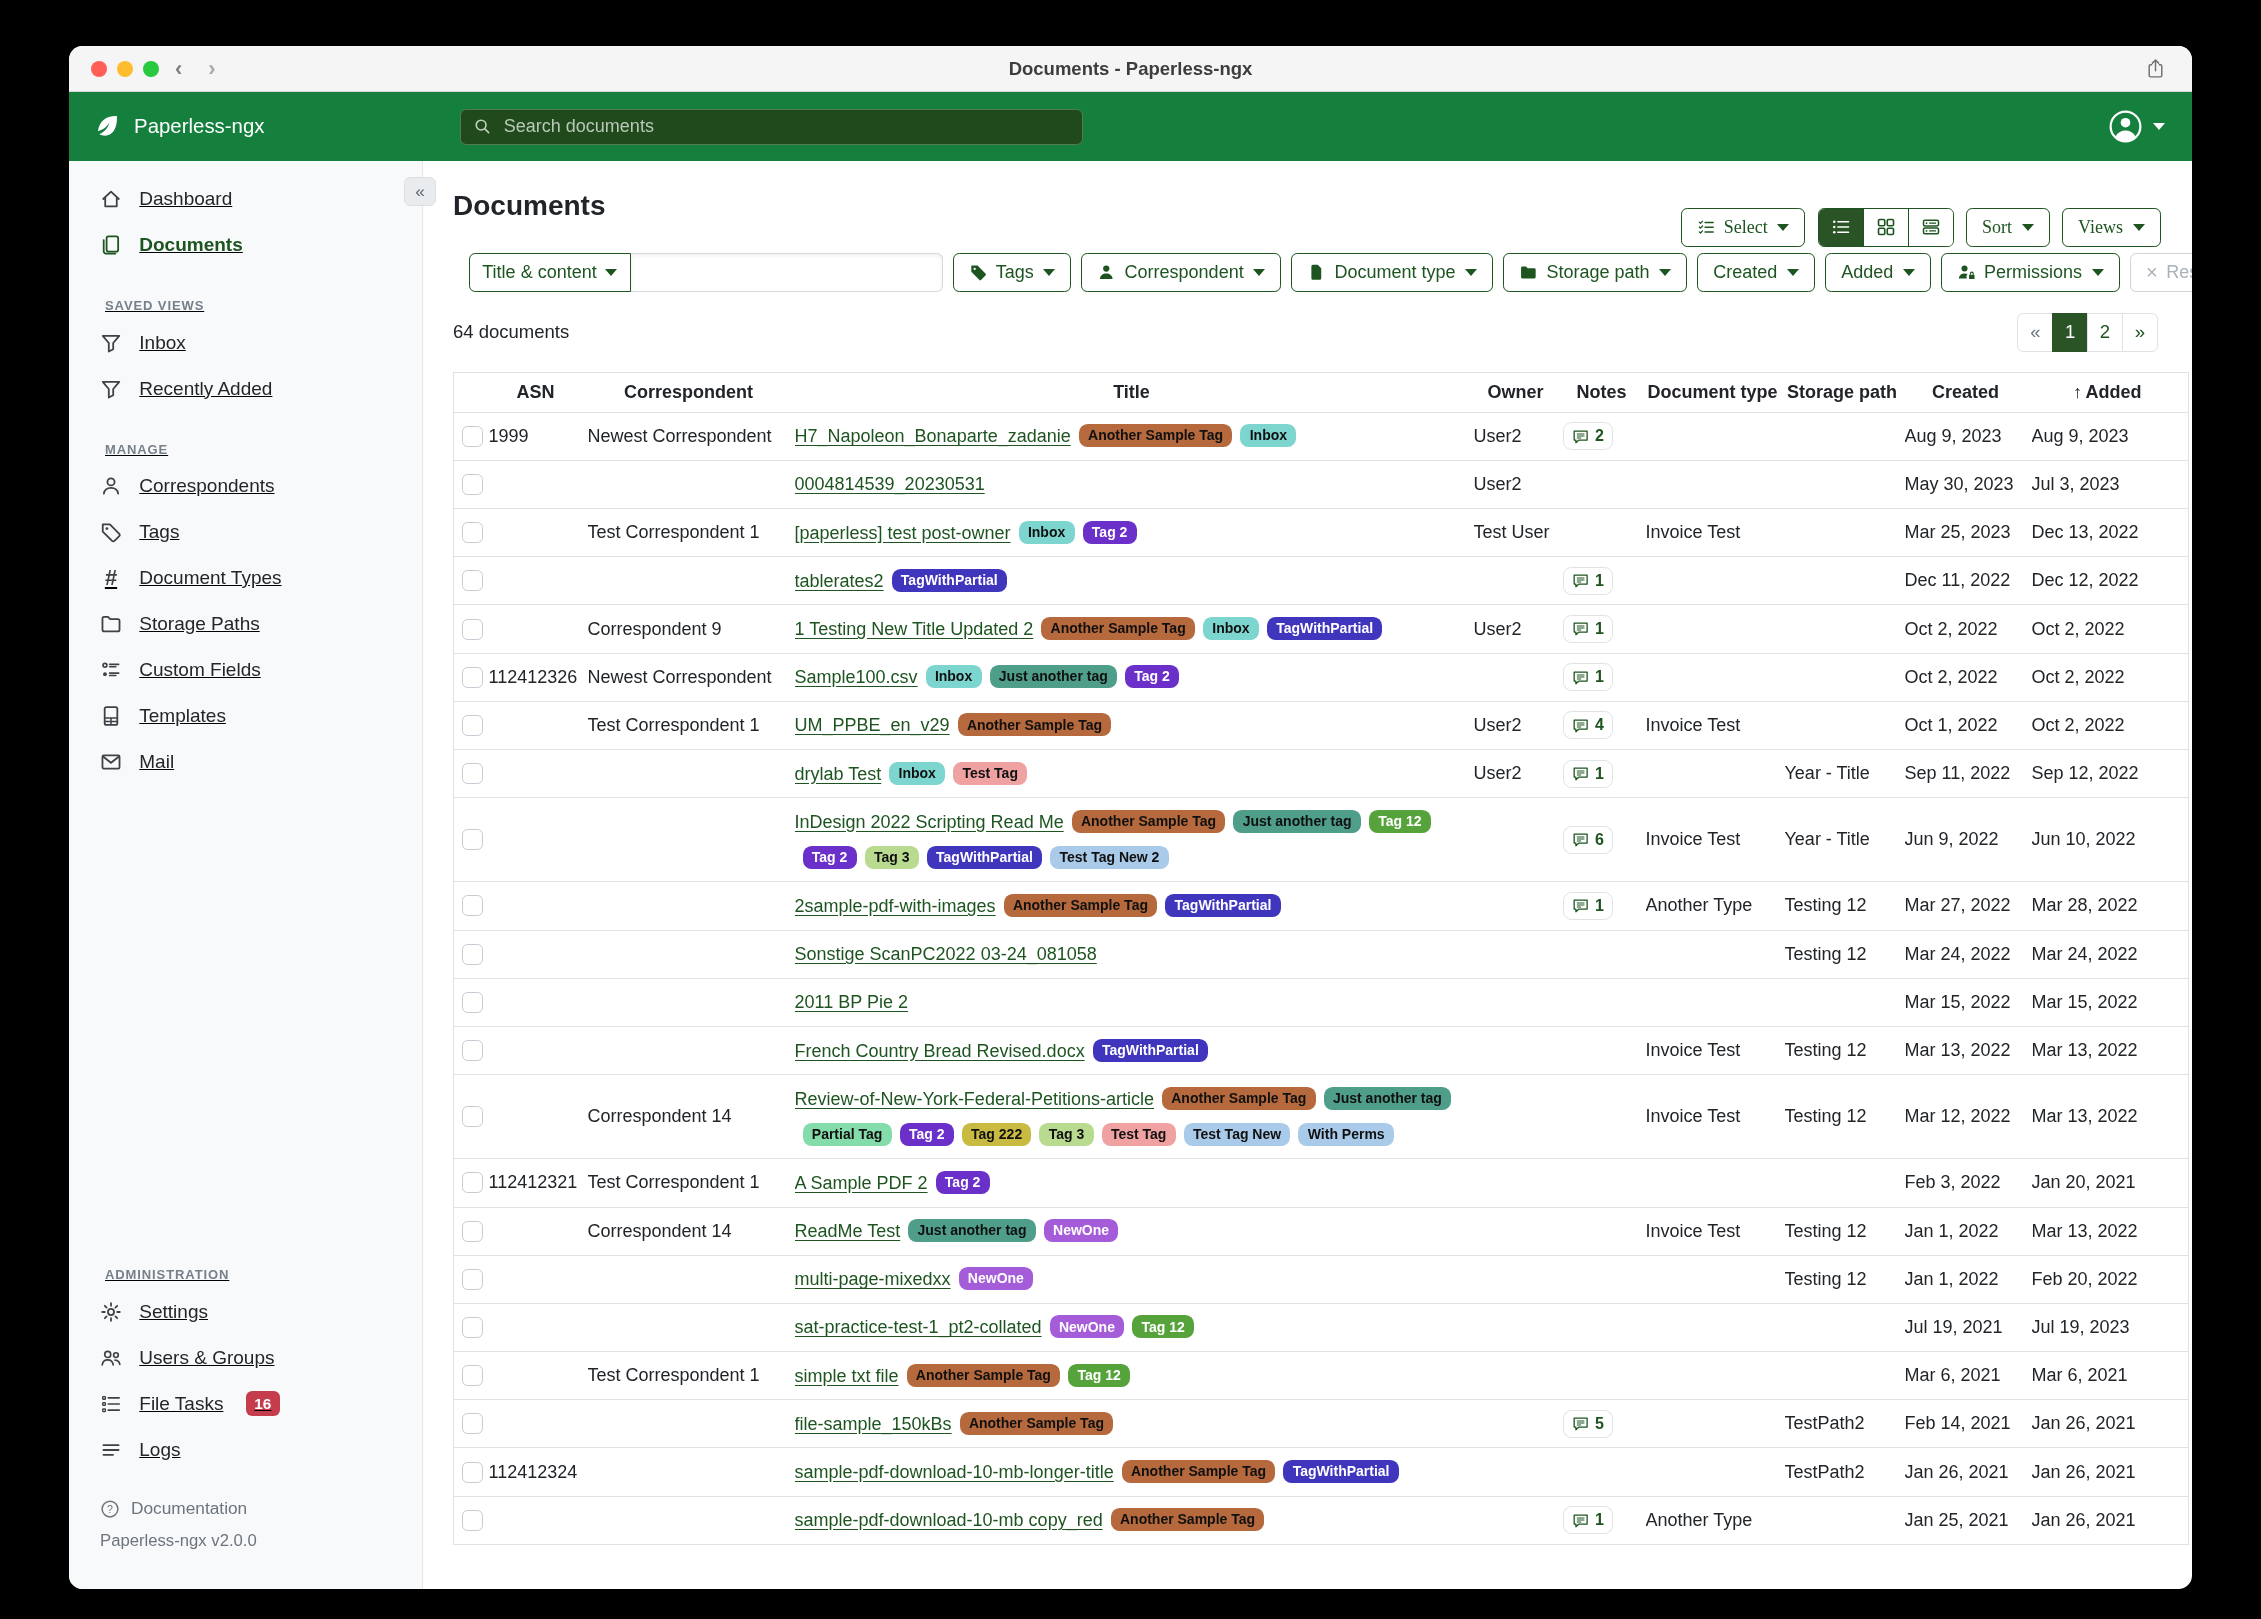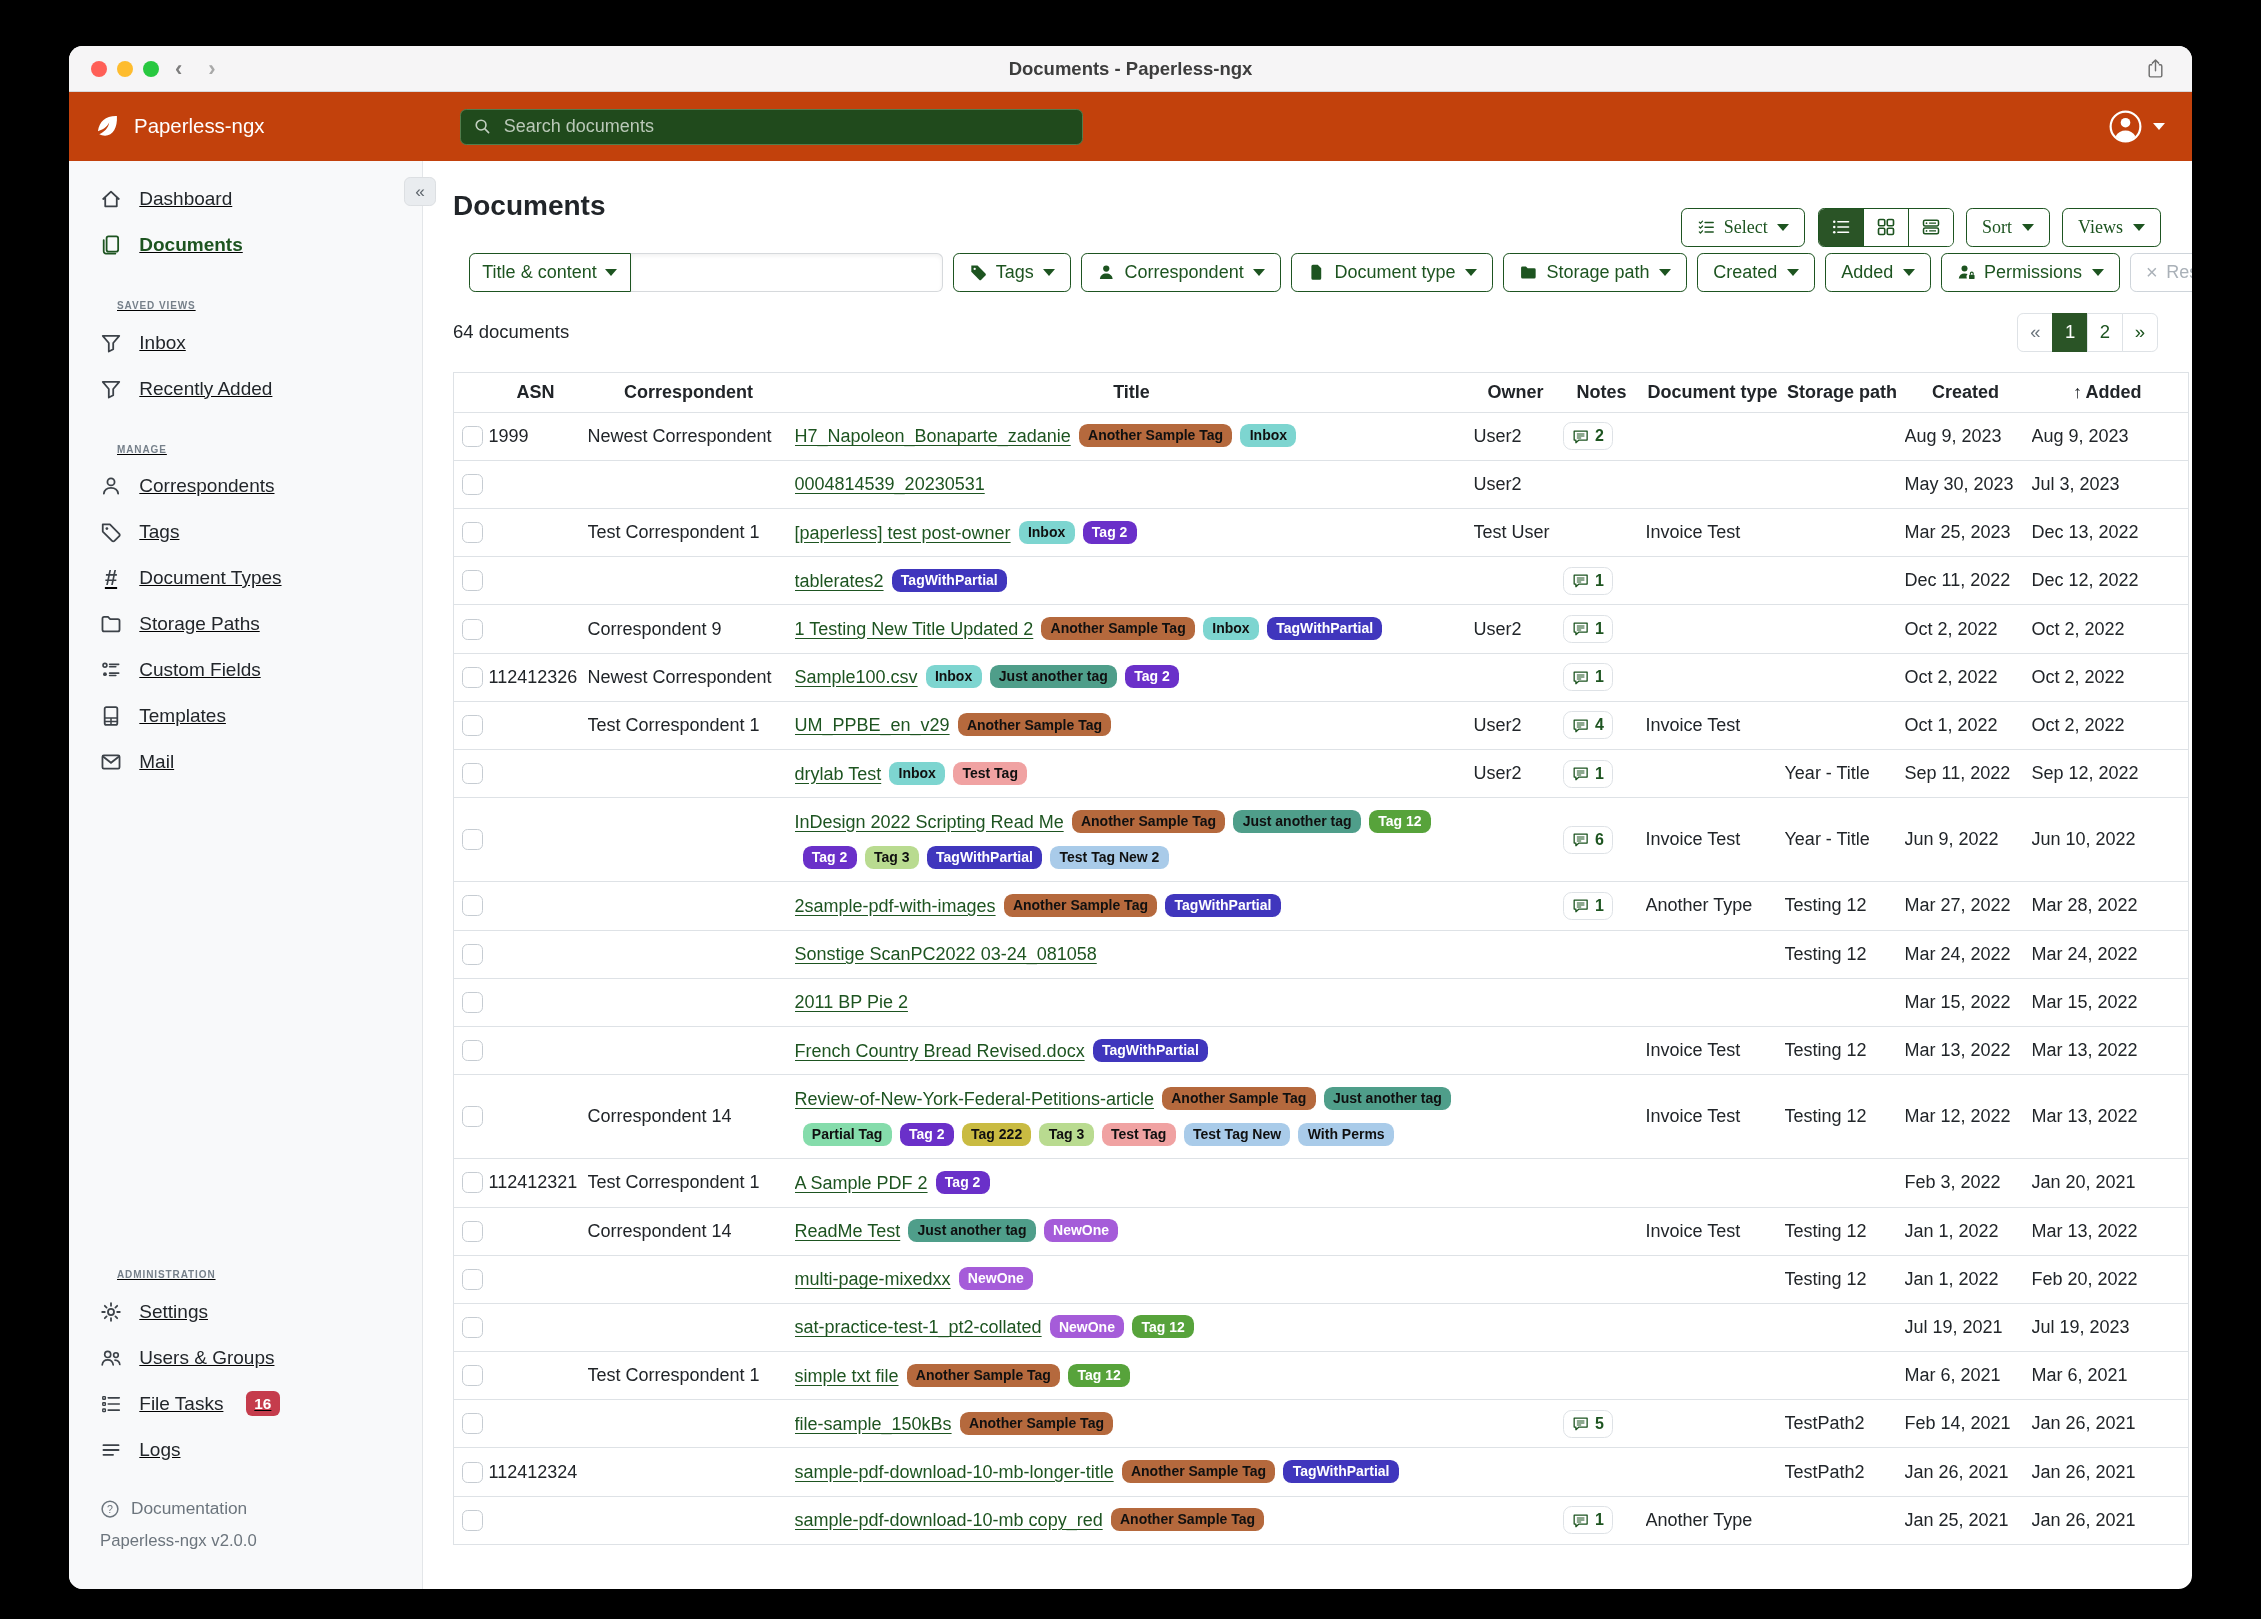--- a/index.html
+++ b/index.html
@@ -8,42 +8,42 @@
   
   .titlebar{flex:0 0 45px;background:#f6f5f6;border-bottom:0.6px solid #d8d8da;position:relative;display:flex;align-items:center;justify-content:center;}
   .lights{position:absolute;left:22px;display:flex;gap:10px;}
   .light{width:16px;height:16px;border-radius:50%;}
   .light.red{background:#ff5f57}.light.yellow{background:#febc2e}.light.green{background:#28c840}
   .nav-chevs{position:absolute;left:106px;display:flex;gap:26px;font-size:22px;color:#7e7e7e;font-weight:bold;}
   .nav-chevs .fwd{color:#a9a9a9}
   .tb-title{font-size:18.5px;color:#3d3d3d;font-weight:bold;}
   .share-ico{position:absolute;right:26px;width:21px;height:25px;color:#6f6f6f;display:flex;}
   
-  .navbar{flex:0 0 69px;background:#c2410c;position:relative;display:flex;align-items:center;}
+  .navbar{flex:0 0 69px;background:#15803d;position:relative;display:flex;align-items:center;}
   .brand{display:flex;align-items:center;gap:13.6px;margin-left:23.5px;color:#fff;font-size:20.4px;}
   .brand .logo{width:28px;height:28px;display:flex;}
   .searchbox{position:absolute;left:391px;top:16.7px;width:623px;height:36px;background:#204a1c;border:0.6px solid #527c4c;border-radius:6.2px;display:flex;align-items:center;box-sizing:border-box;}
   .searchbox .sico{width:18.5px;height:18.5px;margin:0 10px 0 12.3px;color:#c2cfc0;display:flex;}
   .searchbox input{background:transparent;border:none;outline:none;color:#eaf1e9;font-size:18px;flex:1;font-family:inherit;}
   .searchbox input::placeholder{color:#bac8b8;}
   .avatar-area{position:absolute;right:27px;display:flex;align-items:center;gap:10px;}
   .avatar-area .av{width:35px;height:35px;display:flex;}
   .caret{display:inline-block;width:0;height:0;border-left:6.2px solid transparent;border-right:6.2px solid transparent;border-top:7.4px solid currentColor;}
   .avatar-area .caret{border-top-color:#fff;}
   
   .app-body{flex:1;display:flex;min-height:0;}
   .sidebar{flex:0 0 354px;width:354px;background:#f8f9fa;border-right:1.2px solid #e3e6e9;display:flex;flex-direction:column;padding-top:15px;box-sizing:border-box;}
   #sidebar-sections{display:flex;flex-direction:column;flex:1;text-decoration:underline;}
   .side-section.bottom{margin-top:auto;}
   .side-item{height:46px;display:flex;align-items:center;gap:17.3px;padding-left:31px;font-size:19px;color:#22262a;cursor:pointer;}
   .side-item .ico{width:22px;height:22px;color:#3c4248;display:flex;flex:0 0 22px;}
   .side-item.active{color:#1d5420;font-weight:bold;}
   .side-item.active .ico{color:#1d5420;}
   .hash-ico{font-size:22px;font-weight:bold;color:currentColor;line-height:22px;width:22px;text-align:center;}
-  .side-header{margin-top:23.5px;height:28px;display:flex;align-items:center;padding-left:48px;font-size:10px;font-weight:bold;color:#76808a;letter-spacing:0.9px;}
+  .side-header{margin-top:23.5px;height:28px;display:flex;align-items:center;padding-left:36px;font-size:13px;font-weight:bold;color:#76808a;letter-spacing:0.9px;}
   .side-badge{background:#c53c4c;color:#fff;font-size:15.4px;font-weight:bold;border-radius:6.2px;padding:3.7px 8.6px;margin-left:5px;}
   .side-footer{margin:18.5px 0 38px;}
   .doc-row{display:flex;align-items:center;gap:11px;padding-left:31px;height:35px;color:#6c757d;font-size:17.3px;cursor:pointer;}
   .doc-row .ico{width:20px;height:20px;display:flex;color:#6c757d;}
   .version{padding-left:31px;font-size:16.7px;color:#6c757d;margin-top:5px;}
   .collapse-btn{position:absolute;left:335px;top:131px;width:30px;height:27px;background:#e9ecef;border:0.6px solid #dcdfe2;border-radius:6.2px;color:#5f666d;font-size:17.3px;display:flex;align-items:center;justify-content:center;z-index:5;cursor:pointer;}
   
   .main{flex:1;padding:28px 6.2px 0 30px;box-sizing:border-box;min-width:0;}
   .header-row{display:flex;align-items:flex-start;margin-right:25px;}
   .h1{font-size:28px;font-weight:bold;color:#212529;flex:1;margin:0;line-height:33px;}

